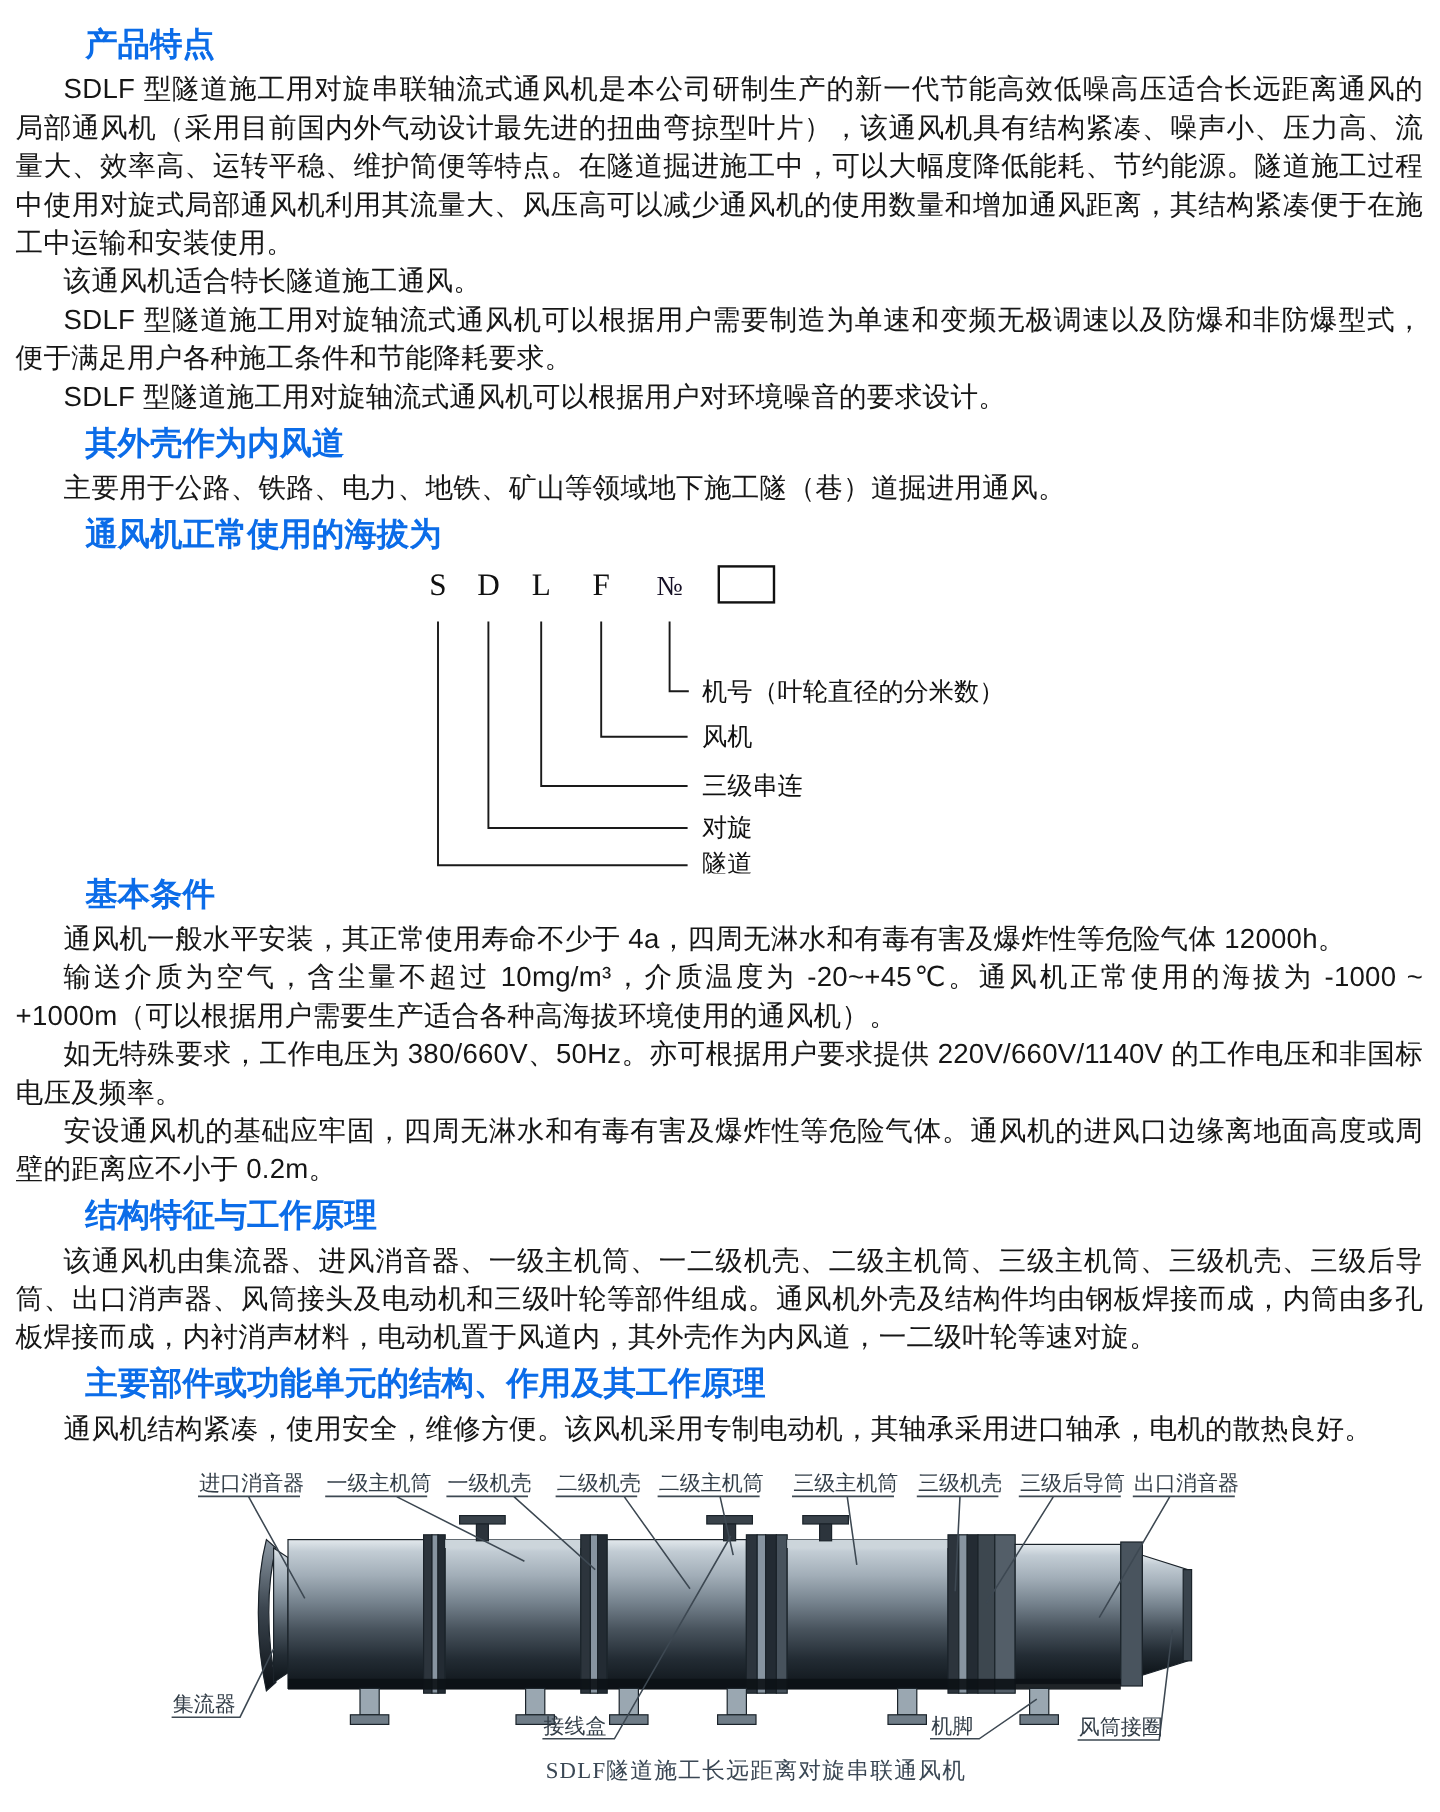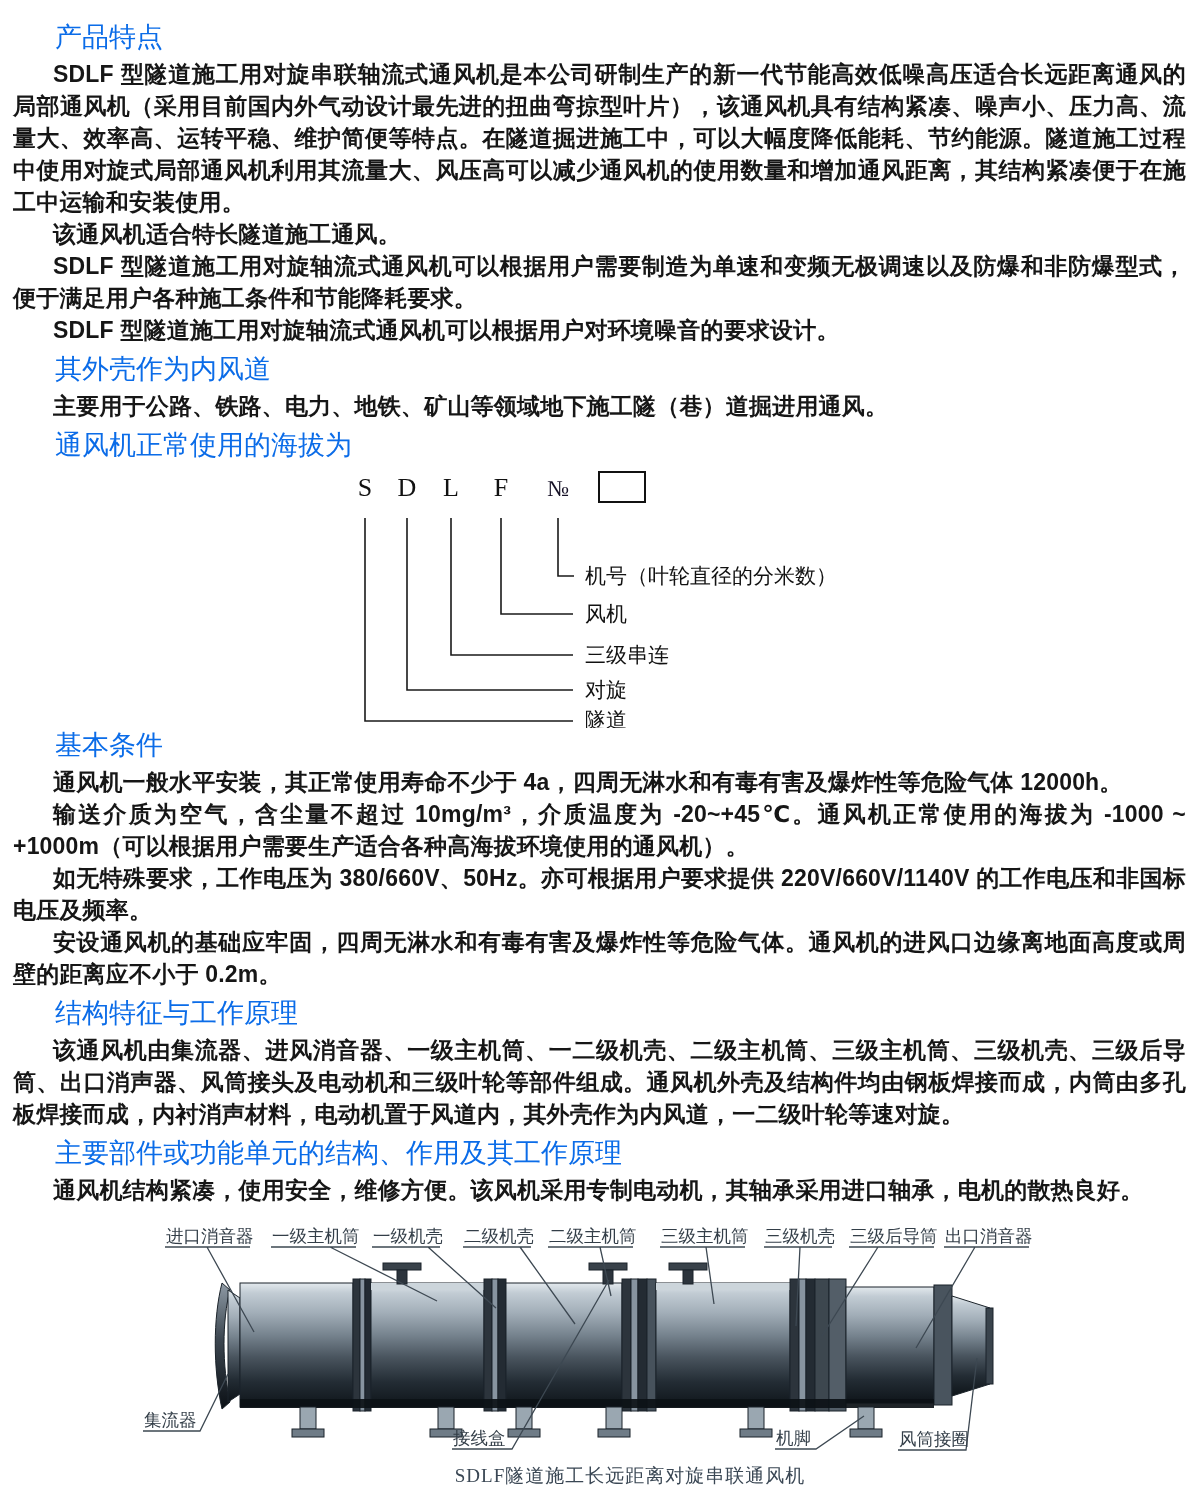--- a/index.html
+++ b/index.html
@@ -1,19 +1,19 @@
 <!DOCTYPE html>
 <html><head>
 <meta charset="utf-8">
 <style>
   html,body{margin:0;padding:0;background:#ffffff;}
   body{width:1200px;font-family:"Liberation Sans","DejaVu Sans",sans-serif;color:#111;}
   .content{padding:14px 14px 0 13px;width:1173px;}
-  h2.hd{font-size:27px;line-height:34px;font-weight:400;color:#0b6ce8;margin:6px 0 4px 42px;}
-  p.body{font-size:23px;line-height:32px;font-weight:700;color:#161616;margin:0;
+  h2.hd{font-size:27px;line-height:34px;font-weight:700;color:#0b6ce8;margin:6px 0 4px 58px;}
+  p.body{font-size:23px;line-height:32px;font-weight:400;color:#161616;margin:0;
          text-indent:40px;text-align:justify;letter-spacing:0.2px;}
   .model-diagram{position:relative;height:262px;margin:0;}
   .fan-figure{position:relative;height:316px;margin:0;}
   svg{display:block;}
   svg text{user-select:none;}
   .dg-letter{font-family:"Liberation Serif","DejaVu Serif",serif;font-size:26px;fill:#111;}
   .dg-no{font-family:"Liberation Serif","DejaVu Serif",serif;font-size:23px;fill:#151025;}
   .dg-label{font-family:"Liberation Serif","DejaVu Serif",serif;font-size:21px;fill:#111;}
   .fan-label{font-family:"Liberation Serif","DejaVu Serif",serif;font-size:17.5px;fill:#333e48;}
   .fan-caption{font-family:"Liberation Serif","DejaVu Serif",serif;font-size:19px;fill:#3a4754;letter-spacing:1px;}

